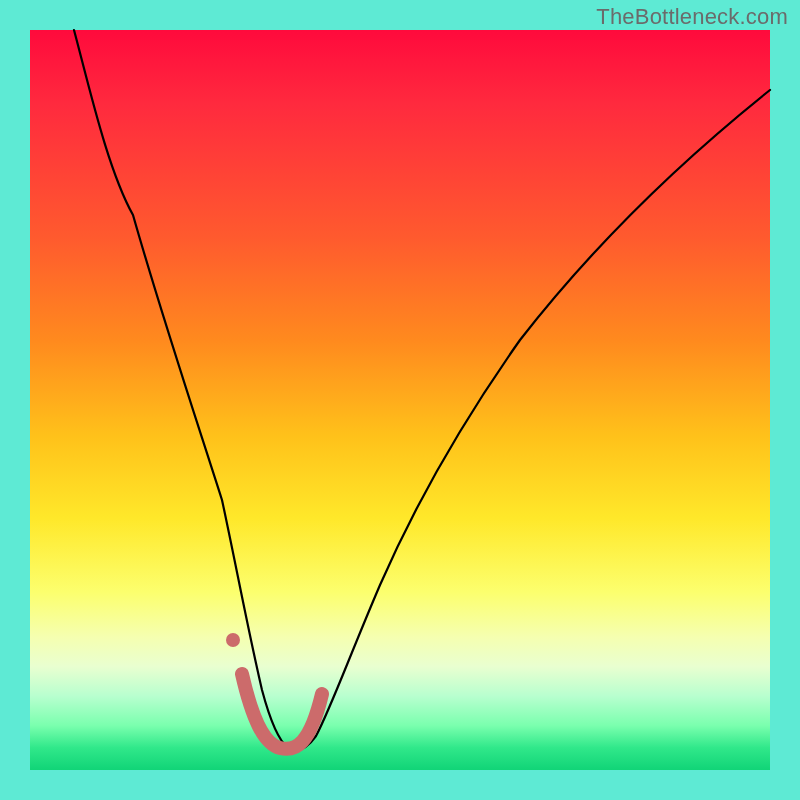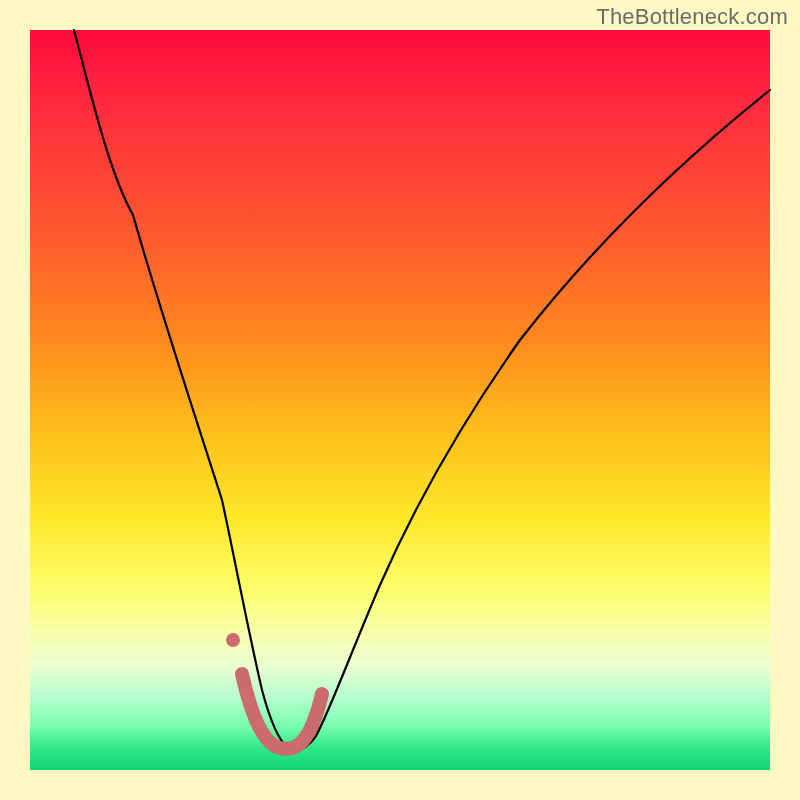--- a/index.html
+++ b/index.html
@@ -10,21 +10,21 @@
     background: #000;
     overflow: hidden;
     font-family: Arial, Helvetica, sans-serif;
   }
   .frame {
     position: absolute;
     top: 0;
     left: 0;
     width: 800px;
     height: 800px;
-    background: #fef9c3;
+    background: #5eead4;
   }
   .plot-area {
     position: absolute;
     top: 30px;
     left: 30px;
     width: 740px;
     height: 740px;
     
     background: linear-gradient(
       to bottom,

